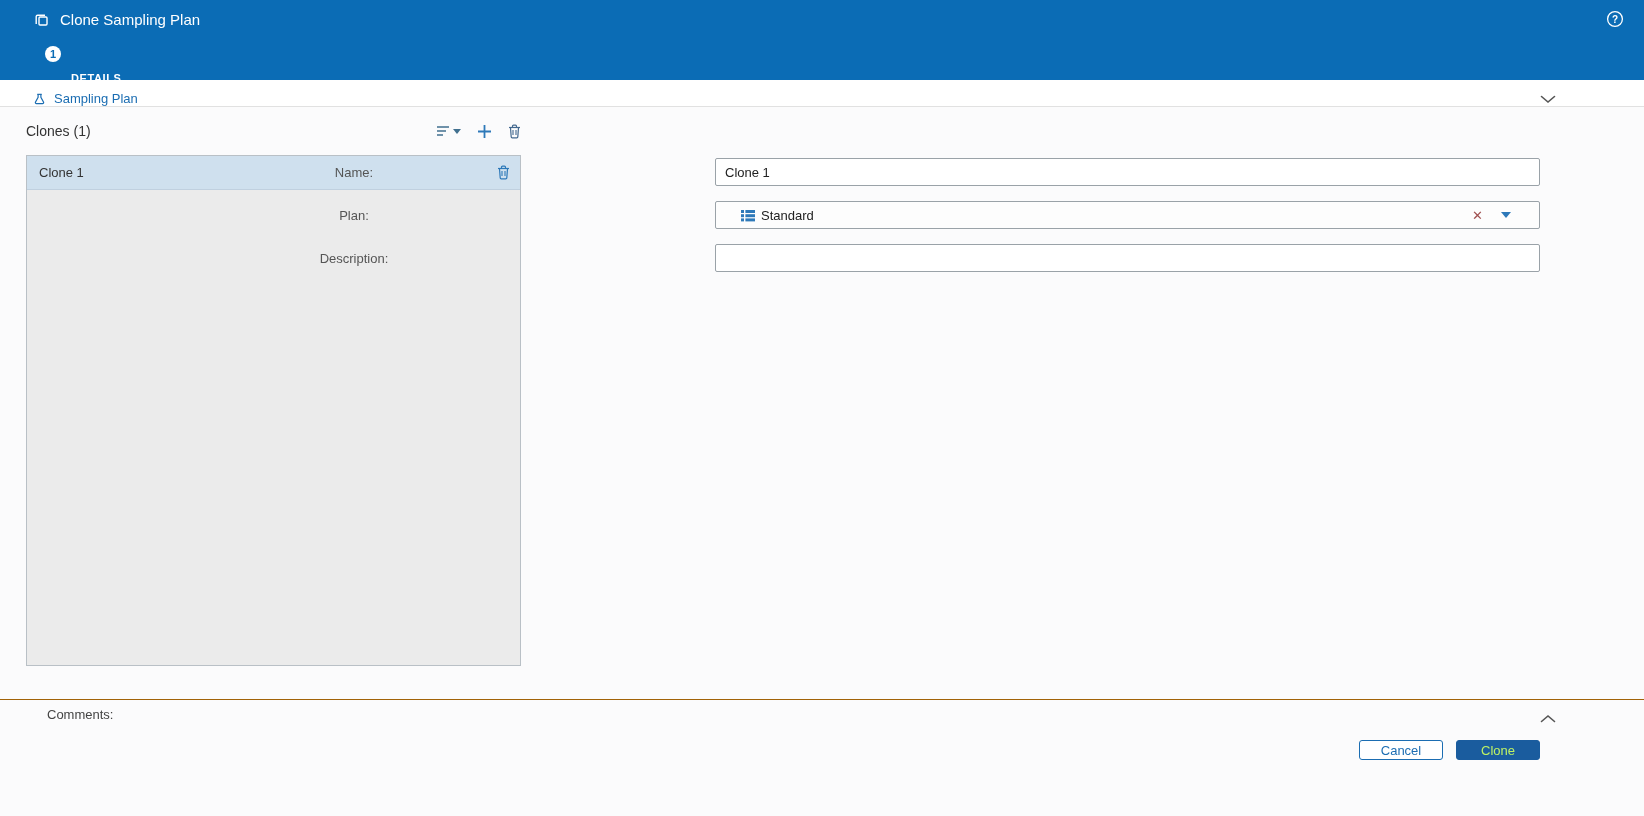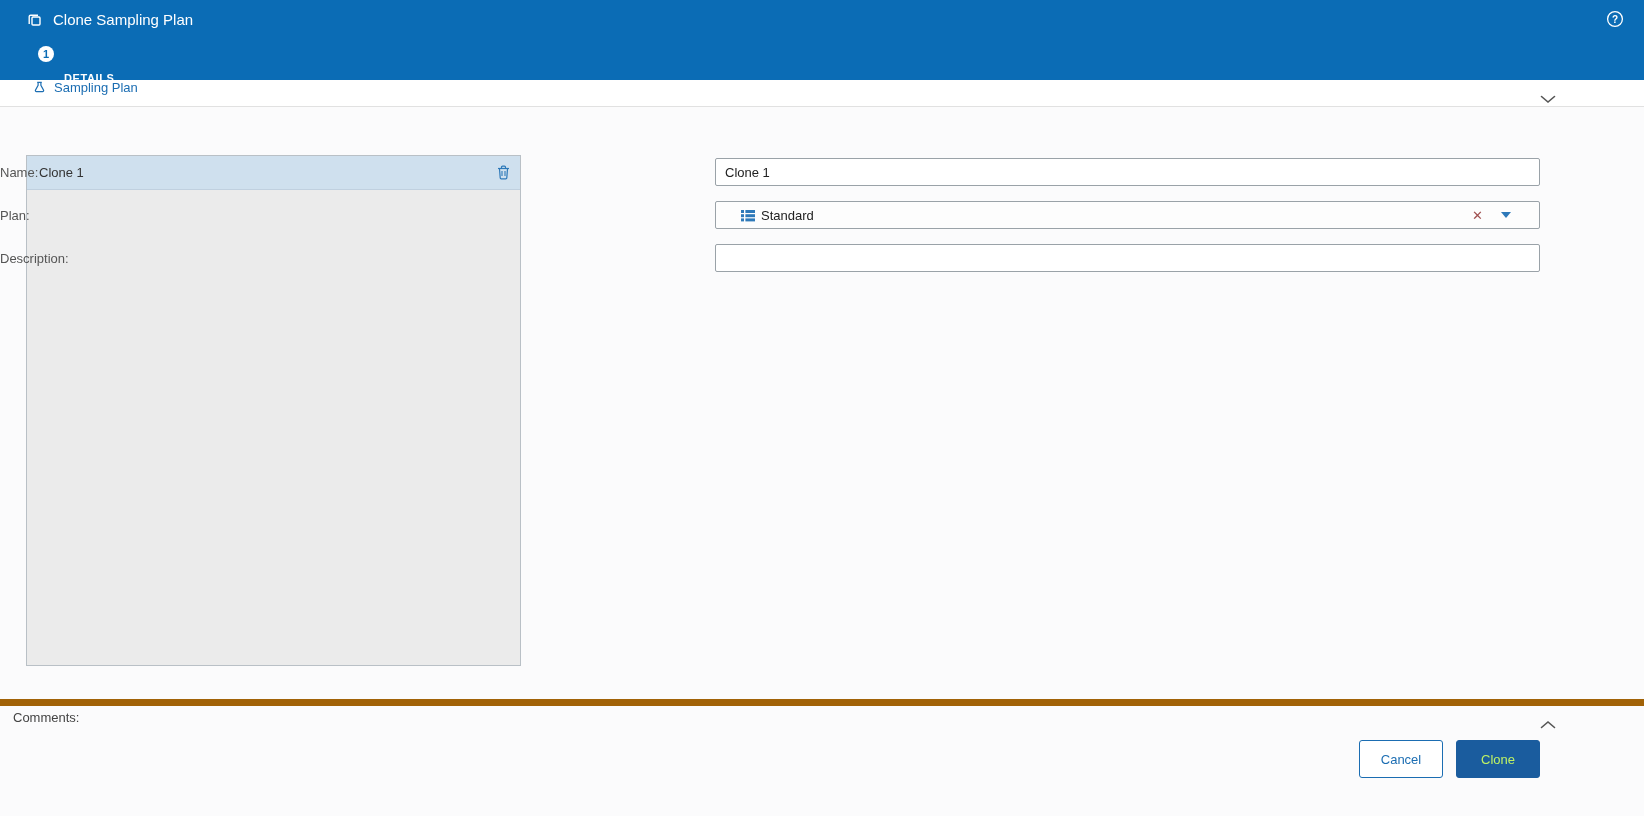--- a/index.html
+++ b/index.html
@@ -8,37 +8,38 @@
 
   .page {
     position:relative; width:1644px; height:816px;
     background:#fbfbfc; overflow:hidden;
   }
 
   
   .topbar {
     position:absolute; top:0; left:0; right:0; height:80px;
     background:var(--header-blue,#0b6cb5);
+    padding-left:7px;
   }
   .title-row { display:flex; align-items:center; height:38px; padding:0 20px 0 26px; color:#fff; }
   .title-row .title { font-size:15px; margin-left:10px; }
   .help-btn { margin-left:auto; cursor:pointer; display:flex; align-items:center; }
   .steps-row { display:flex; align-items:center; height:28px; padding-left:38px; margin-top:2px; }
   .step-badge {
     width:16px; height:16px; border-radius:50%; background:#fff;
     color:var(--header-blue,#0b6cb5); font-size:11px; font-weight:bold;
     display:flex; align-items:center; justify-content:center;
   }
   .step-label { color:#fff; font-size:11px; font-weight:bold; letter-spacing:.6px; margin-left:10px;margin-top:47px; }
 
   
   .sp-bar {
     position:absolute; top:80px; left:0; right:0; height:27px;
     background:#fff; border-bottom:1px solid #e1e1e1;
-    display:flex; align-items:flex-start; padding-left:33px;
+    display:flex; align-items:flex-end; padding-left:33px;
   }
   .sp-link { color:var(--accent-blue,#1b6db2); font-size:13px; margin-left:8px; text-decoration:none; cursor:pointer; }
   .sp-chev { position:absolute; right:88px; top:10px; cursor:pointer; }
 
   
   .clones-header {
     position:absolute; top:123px; left:26px; width:495px;
     display:flex; align-items:center;
   }
   .clones-title { font-size:14px; color:#333; }
@@ -56,21 +57,21 @@
   .clone-item.selected {
     background:var(--selection-blue,#cfe0ee);
     border-bottom:1px solid #c0d0df;
   }
   .row-trash { margin-left:auto; cursor:pointer; display:flex; }
 
   
   .form-panel { position:absolute; top:158px; left:0; right:104px; }
   .form-row { display:flex; align-items:center; margin-bottom:15px; }
   .form-label {
-    flex:0 0 715px; text-align:left; padding-right:7px;
+    flex:0 0 715px; text-align:center; padding-right:7px;
     font-size:13px; color:#555;
   }
   .form-input {
     flex:1; height:28px; border:1px solid #9aa2a8; border-radius:2px;
     padding:0 9px; font-size:13px; color:#222; background:#fff;
     font-family:"Liberation Sans", sans-serif; outline:none;
   }
   .type-field {
     flex:1; height:28px; border:1px solid #9aa2a8; border-radius:2px;
     background:#fdfdfd; display:flex; align-items:center;
@@ -81,29 +82,29 @@
   .clear-x { margin-left:auto; color:#a05050; font-size:13px; line-height:1; cursor:pointer; }
   .dd-arrow {
     margin-left:18px; margin-right:3px; width:0; height:0; cursor:pointer;
     border-left:5px solid transparent; border-right:5px solid transparent;
     border-top:6px solid #2e79b9;
   }
 
   
   .comments-bar {
     position:absolute; top:699px; left:0; right:0; height:30px;
-    border-top:7px solid #a16207; display:flex; align-items:center;
-    padding-left:13px; font-size:13px; color:#444;
+    border-top:1px solid #a16207; display:flex; align-items:center;
+    padding-left:47px; font-size:13px; color:#444;
   }
   .comments-chev { position:absolute; right:88px; top:11px; cursor:pointer; }
 
   
   .footer { position:absolute; top:740px; right:104px; display:flex; gap:13px; }
   .btn {
-    height:38px; min-width:84px; padding:0 14px; border-radius:3px;
+    height:20px; min-width:84px; padding:0 14px; border-radius:3px;
     font-size:13px; font-family:"Liberation Sans", sans-serif; cursor:pointer;
   }
   .btn-cancel {
     background:#fff; border:1px solid var(--accent-blue,#1b6db2);
     color:var(--accent-blue,#1b6db2);
   }
   .btn-clone {
     background:var(--button-blue,#1a5c9e); border:1px solid var(--button-blue,#1a5c9e);
     color:#bef264;
   }
@@ -143,20 +144,46 @@
       </svg>
     </span>
     <a class="sp-link">Sampling Plan</a>
     <span class="sp-chev">
       <svg width="16" height="9" viewBox="0 0 16 9">
         <path d="M1.5 1.5 8 7l6.5-5.5" fill="none" stroke="#555" stroke-width="1.6" stroke-linecap="round"></path>
       </svg>
     </span>
   </div>
 
+  <div class="clones-header">
+    <span class="clones-title">Clones (1)</span>
+    <span class="clones-toolbar">
+      <span class="tool-btn">
+        <svg width="14" height="12" viewBox="0 0 14 12">
+          <path d="M1 2h12M1 6h9M1 10h6" stroke="#41708f" stroke-width="1.5"></path>
+        </svg>
+        <svg width="8" height="5" viewBox="0 0 8 5">
+          <path d="M0 0h8L4 5z" fill="#41708f"></path>
+        </svg>
+      </span>
+      <span class="tool-btn">
+        <svg width="15" height="15" viewBox="0 0 15 15">
+          <path d="M7.5 1v13M1 7.5h13" stroke="#2e79b9" stroke-width="1.8"></path>
+        </svg>
+      </span>
+      <span class="tool-btn">
+        <svg width="13" height="15" viewBox="0 0 13 15">
+          <path d="M1 3.5h11" stroke="#44698f" stroke-width="1.2"></path>
+          <path d="M4.5 3.3V2.2a1 1 0 0 1 1-1h2a1 1 0 0 1 1 1v1.1" fill="none" stroke="#44698f" stroke-width="1.2"></path>
+          <path d="M2.5 3.7l.7 9.2a1 1 0 0 0 1 .9h4.6a1 1 0 0 0 1-.9l.7-9.2" fill="none" stroke="#44698f" stroke-width="1.2"></path>
+          <path d="M5 6v5M8 6v5" stroke="#44698f" stroke-width="1.1"></path>
+        </svg>
+      </span>
+    </span>
+  </div>
 
   <div class="clones-list">
     <div class="clone-item selected">
       <span>Clone 1</span>
       <span class="row-trash">
         <svg width="13" height="15" viewBox="0 0 13 15">
           <path d="M1 3.5h11" stroke="#2e79b9" stroke-width="1.2"></path>
           <path d="M4.5 3.3V2.2a1 1 0 0 1 1-1h2a1 1 0 0 1 1 1v1.1" fill="none" stroke="#2e79b9" stroke-width="1.2"></path>
           <path d="M2.5 3.7l.7 9.2a1 1 0 0 0 1 .9h4.6a1 1 0 0 0 1-.9l.7-9.2" fill="none" stroke="#2e79b9" stroke-width="1.2"></path>
           <path d="M5 6v5M8 6v5" stroke="#2e79b9" stroke-width="1.1"></path>

